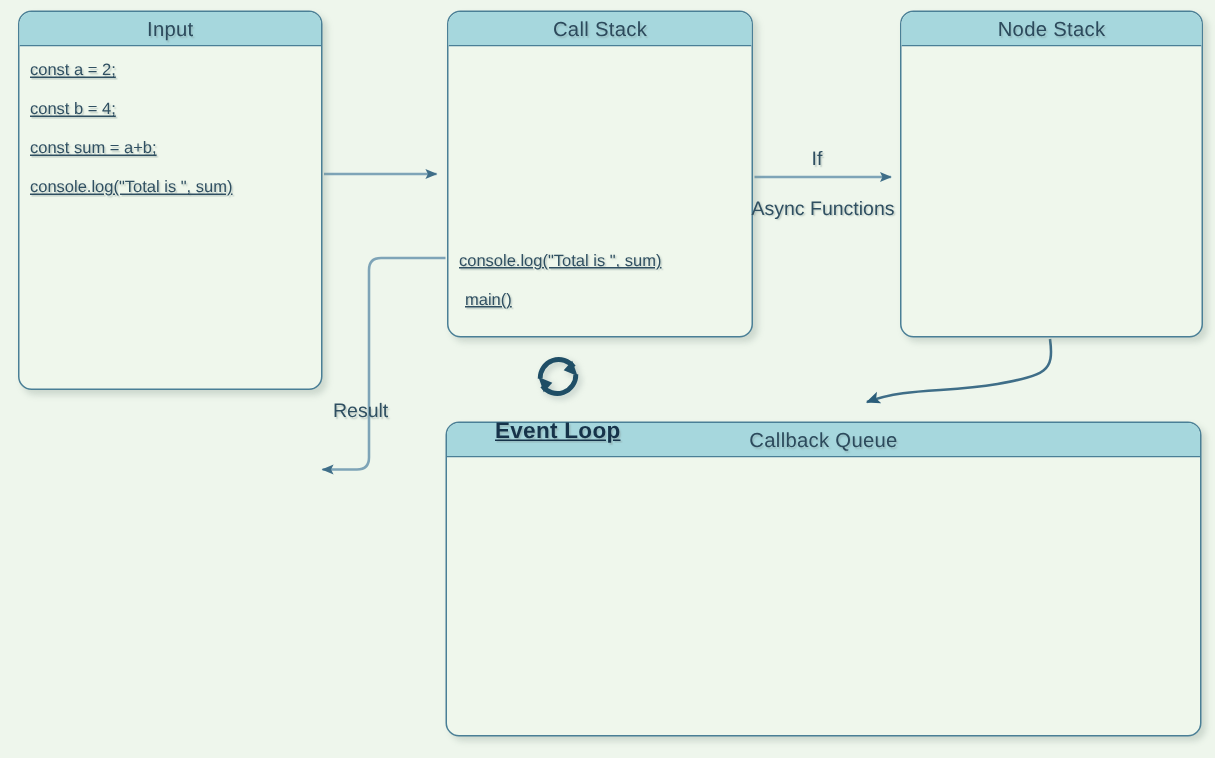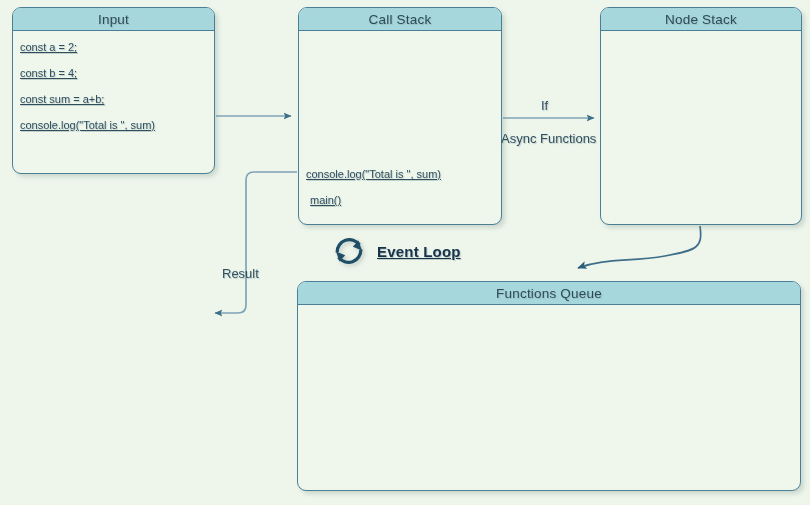--- a/index.html
+++ b/index.html
@@ -52,21 +52,21 @@
     position: absolute;
     left: 7px;
     color: #2f4f61;
     font-size: 11px;
     white-space: nowrap;
     text-shadow: 1px 1px 1px rgba(140,160,155,0.45);
     text-decoration: underline;
   }
 
   
-  #node-input        { left: 12px;  top: 7px;   width: 203px; height: 167px; }
+  #node-input        { left: 12px;  top: 7px;   width: 203px; height: 253px; }
   #node-callstack    { left: 298px; top: 7px;   width: 204px; height: 218px; }
   #node-nodeapis     { left: 600px; top: 7px;   width: 202px; height: 218px; }
   #node-output       { left: 9px;   top: 282px; width: 200px; height: 216px; }
   #node-callbackqueue{ left: 297px; top: 281px; width: 504px; height: 210px; }
 
   
   .edge-label {
     position: absolute;
     color: #2f4f61;
     font-size: 13px;
@@ -78,20 +78,21 @@
   #label-result        { left: 222px; top: 266px; }
 
   
   #event-loop {
     position: absolute;
     left: 330px;
     top: 232px;
     display: flex;
     align-items: center;
     gap: 9px;
+    flex-direction: column;
   }
   #event-loop-icon {
     width: 38px;
     height: 38px;
     display: block;
     filter: drop-shadow(2px 2px 2px rgba(120,140,140,0.40));
   }
   #event-loop-label {
     color: #16334a;
     font-size: 15px;
@@ -157,21 +158,21 @@
     </div>
   </div>
 
   <div class="node" id="node-nodeapis">
     <div class="node-header">Node Stack</div>
     <div class="node-body"></div>
   </div>
 
 
   <div class="node" id="node-callbackqueue">
-    <div class="node-header">Functions Queue</div>
+    <div class="node-header">Callback Queue</div>
     <div class="node-body"></div>
   </div>
 
   <div class="edge-label" id="label-if">If</div>
   <div class="edge-label" id="label-async">Async Functions</div>
   <div class="edge-label" id="label-result">Result</div>
 
   <div id="event-loop">
     <svg id="event-loop-icon" viewBox="0 0 40 40">
 

